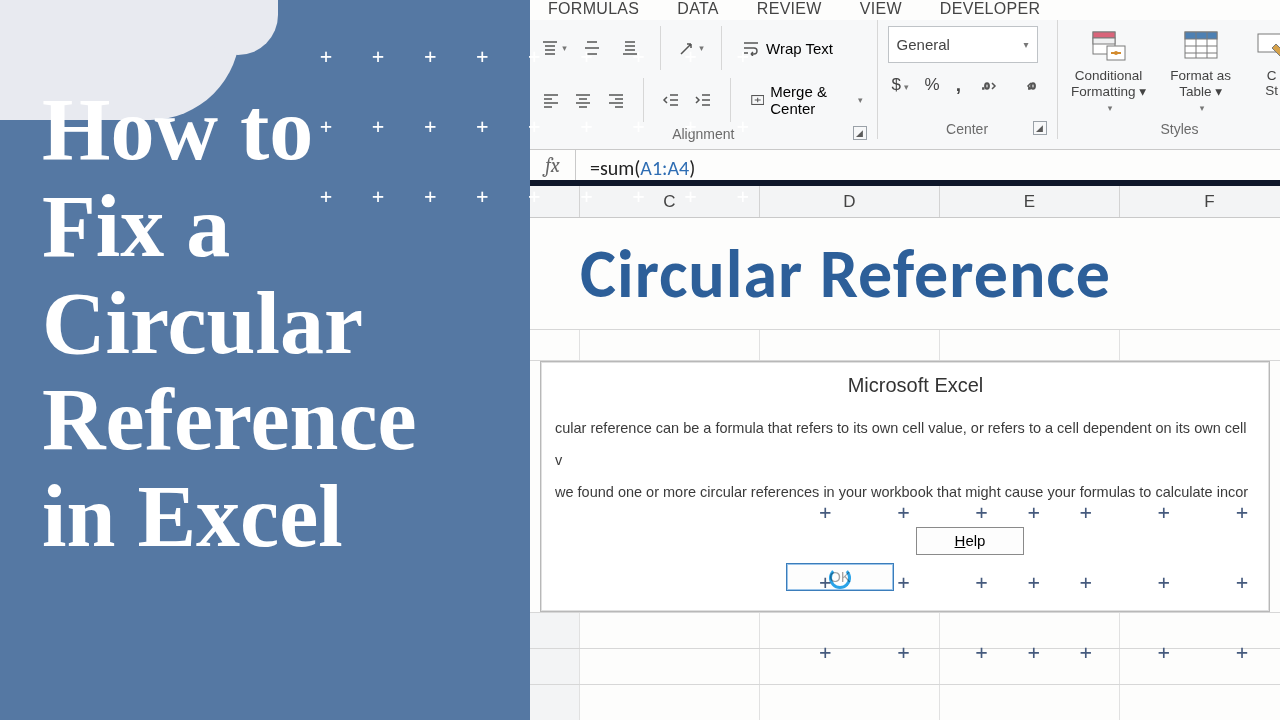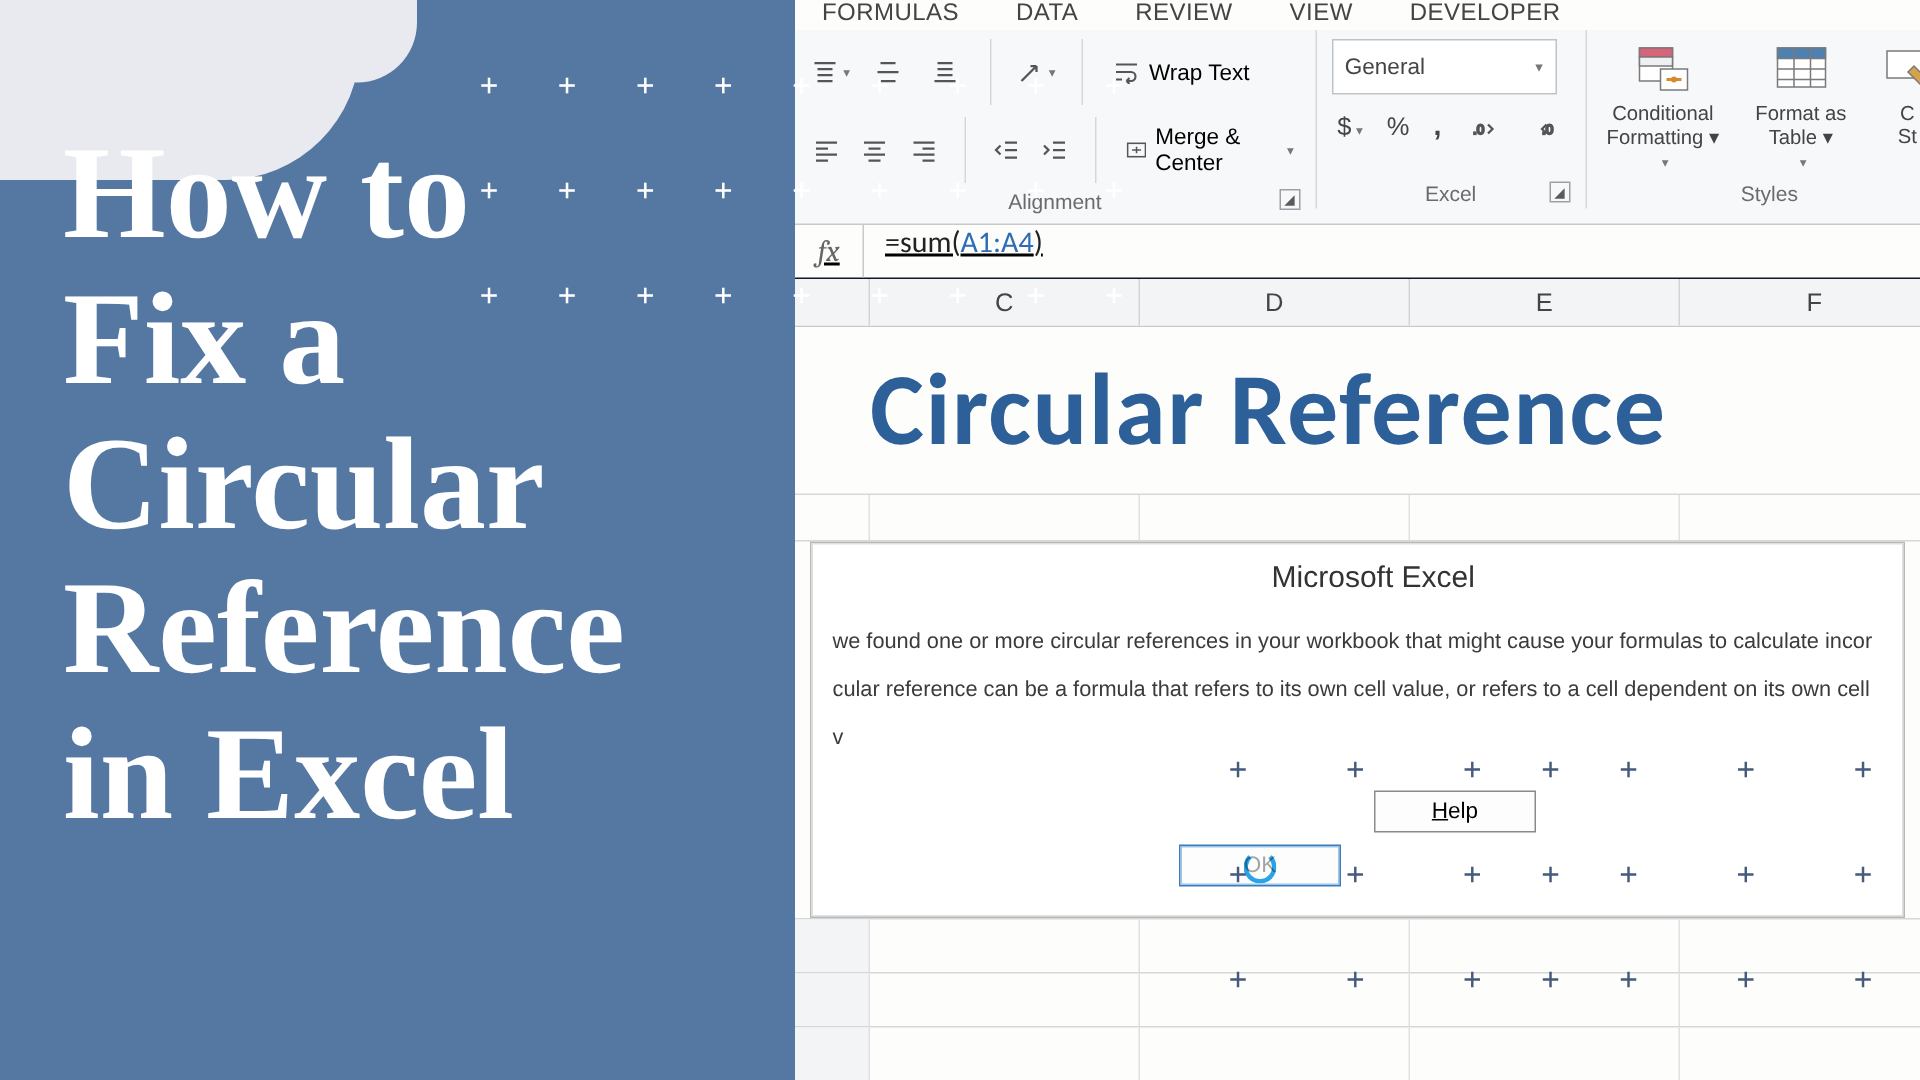--- a/index.html
+++ b/index.html
@@ -144,23 +144,22 @@
   .number-format::after{content:"▾";font-size:10px;color:#777;}
 
   .big-btn{
     display:flex;flex-direction:column;align-items:center;justify-content:space-between;
     width:82px;padding-top:2px;font-size:13.5px;color:#444;text-align:center;gap:4px;
   }
   .big-btn svg{width:40px;height:36px;}
 
   
   .fbar{
-    display:flex;align-items:flex-start;height:36px;
-    border-bottom:1px solid #0f172a;
-    text-decoration:underline;
+    display:flex;align-items:flex-end;height:36px;
+    border-bottom:6px solid #0f172a;
   }
   .fx{
     width:46px;text-align:center;font-style:italic;font-family:"Cambria",serif;
     font-size:20px;color:#666;border-right:1px solid #c9c9c9;height:100%;
     display:flex;align-items:center;justify-content:center;
   }
   .formula{
     padding-left:14px;font-size:20px;font-family:Calibri,Arial,sans-serif;color:#222;
   }
   .formula .ref{color:#2e6db3;}
@@ -356,21 +355,21 @@
             </span>
           <span class="icon-btn">
               <svg viewBox="0 0 18 18">
                 <text x="4" y="13" font-size="9" fill="#555">.0</text>
                 <path d="M7 13l-3-3 3-3"></path>
               </svg>
             </span>
         </div>
       </div>
       <div class="group-label">
-        <span>Excel</span>
+        <span>Center</span>
         <span class="launcher">◢</span>
       </div>
     </div>
 
     <div class="group" style="flex:1">
       <div class="btn-row" style="align-items:flex-start">
         <div class="big-btn split">
           <svg viewBox="0 0 40 36">
             <rect x="4" y="4" width="22" height="22" fill="#fff" stroke="#7a7a7a"></rect>
             <rect x="4" y="4" width="22" height="6" fill="#d9647a" stroke="#7a7a7a"></rect>
@@ -423,22 +422,22 @@
     <div></div>
       <div></div>
       <div></div>
       <div></div>
       <div></div>
   </div>
 
   <div class="dialog">
     <div class="dialog-title">Microsoft Excel</div>
     <div class="dialog-body">
+      <div>cular reference can be a formula that refers to its own cell value, or refers to a cell dependent on its own cell v</div>
       <div>we found one or more circular references in your workbook that might cause your formulas to calculate incor</div>
-      <div>cular reference can be a formula that refers to its own cell value, or refers to a cell dependent on its own cell v</div>
     </div>
     <div class="dialog-buttons">
       <div class="dlg-btn ok">
         <div class="wait-cursor"></div>
         <span style="opacity:.35">OK</span>
       </div>
       <div class="dlg-btn">
         <span><span class="u">H</span>elp</span>
       </div>
     </div>

